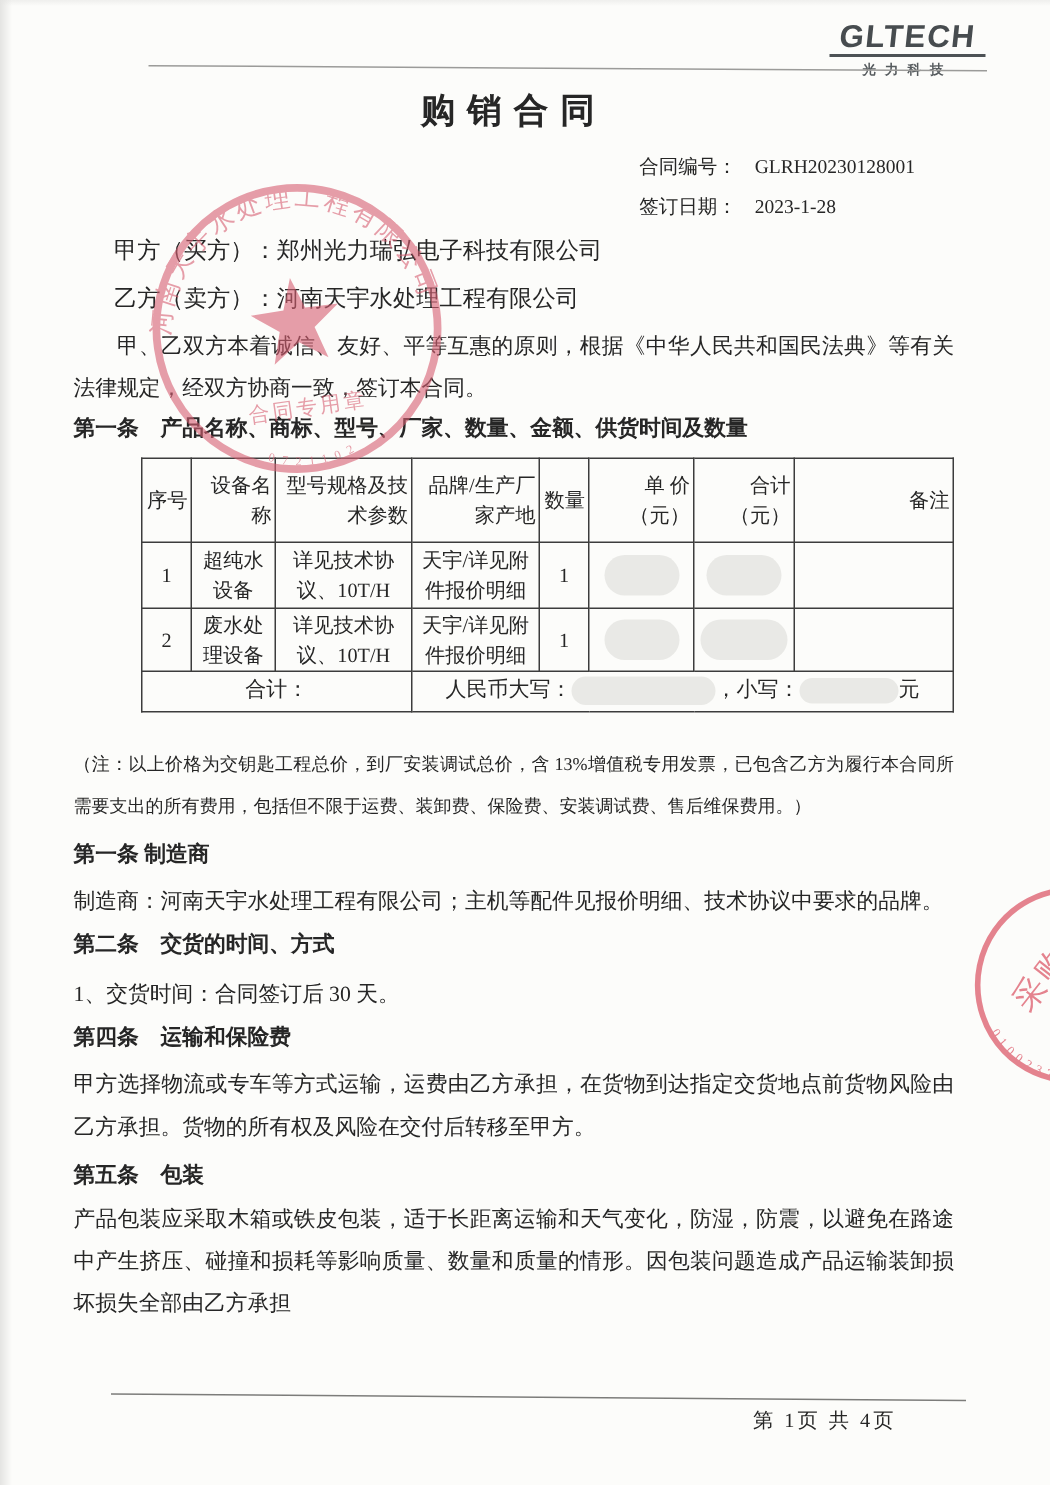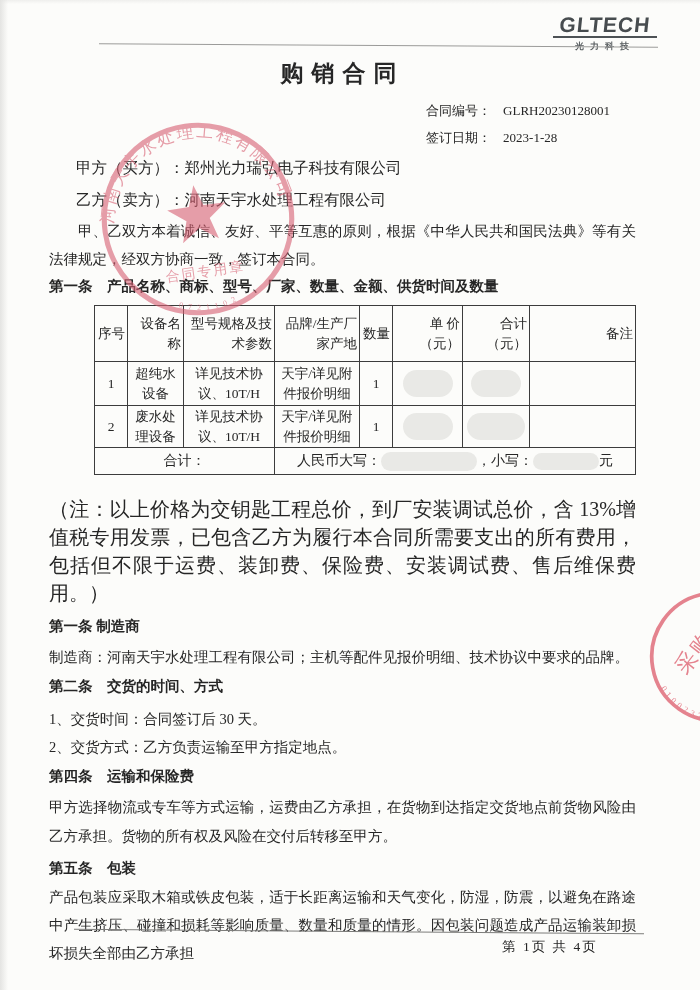--- a/index.html
+++ b/index.html
@@ -45,21 +45,21 @@
   tr.r1{height:44px;}
   tr.r2{height:42px;}
   tr.trow{height:27px;font-size:14px;}
 
   .blob{display:inline-block;background:#e9e9e6;border-radius:12px;filter:blur(.4px);
     vertical-align:middle;}
   .blob-price{width:50px;height:27px;border-radius:14px;margin:0 auto;display:block;}
   .blob-amt1{width:96px;height:19px;}
   .blob-amt2{width:66px;height:17px;}
 
-  p.note{margin:20px 0 0 0;font-size:20px;line-height:28px;text-align:justify;}
+  p.note{margin:20px 0 0 0;font-size:12px;line-height:28px;text-align:justify;}
 
   .sec-h{margin-top:8px;font-size:14.5px;font-weight:700;line-height:22px;}
   .sec-b{margin:6px 0 0 0;font-size:14.5px;line-height:28px;text-align:justify;}
   .sec-item{margin:8px 0 0 0;font-size:14.5px;line-height:28px;}
   .sec-item + .sec-item{margin-top:0;}
 
   .footer-rule{position:absolute;left:74px;top:931px;width:570px;height:1px;
     background:#7c7c7a;transform:rotate(0.45deg);}
   .page-num{position:absolute;left:502px;top:938px;font-size:13.5px;letter-spacing:2px;}
 
@@ -162,21 +162,20 @@
     <p class="note">（注：以上价格为交钥匙工程总价，到厂安装调试总价，含 13%增值税专用发票，已包含乙方为履行本合同所需要支出的所有费用，包括但不限于运费、装卸费、保险费、安装调试费、售后维保费用。）</p>
 
     <div class="sec">
       <div class="sec-h">第一条 制造商</div>
       <p class="sec-b">制造商：河南天宇水处理工程有限公司；主机等配件见报价明细、技术协议中要求的品牌。</p>
     </div>
 
     <div class="sec">
       <div class="sec-h" style="margin-top:4px;">第二条　交货的时间、方式</div>
       <p class="sec-item">1、交货时间：合同签订后 30 天。</p>
-      <p class="sec-item">2、交货方式：乙方负责运输至甲方指定地点。</p>
     </div>
 
     <div class="sec">
       <div class="sec-h" style="margin-top:4px;">第四条　运输和保险费</div>
       <p class="sec-b" style="line-height:29px;">甲方选择物流或专车等方式运输，运费由乙方承担，在货物到达指定交货地点前货物风险由乙方承担。货物的所有权及风险在交付后转移至甲方。</p>
     </div>
 
     <div class="sec">
       <div class="sec-h" style="margin-top:6px;">第五条　包装</div>
       <p class="sec-b" style="margin-top:4px;">产品包装应采取木箱或铁皮包装，适于长距离运输和天气变化，防湿，防震，以避免在路途中产生挤压、碰撞和损耗等影响质量、数量和质量的情形。因包装问题造成产品运输装卸损坏损失全部由乙方承担</p>

